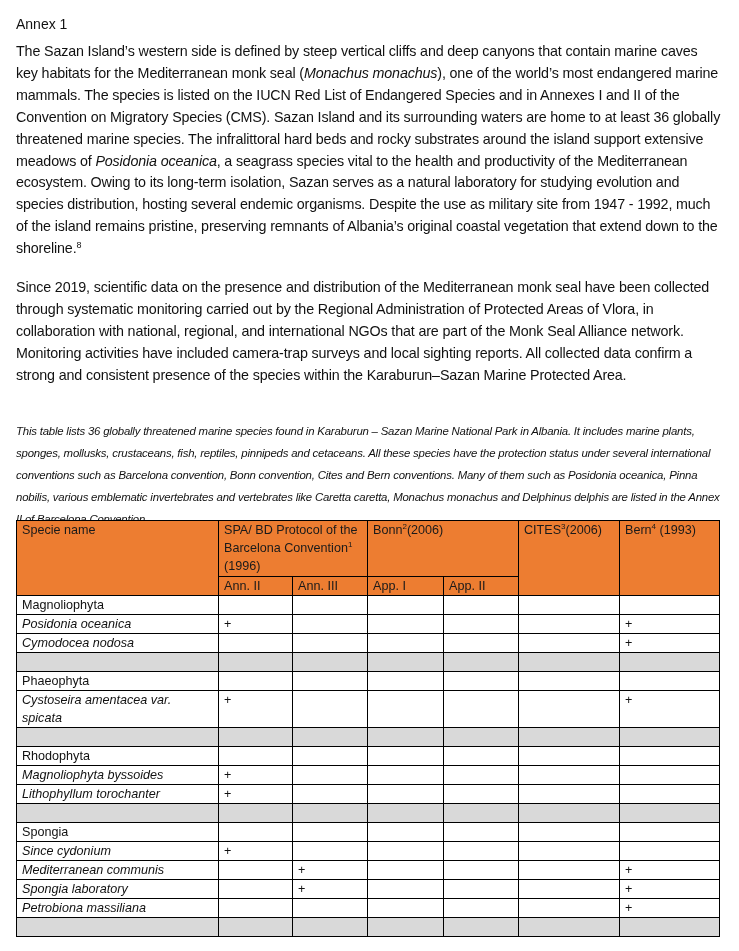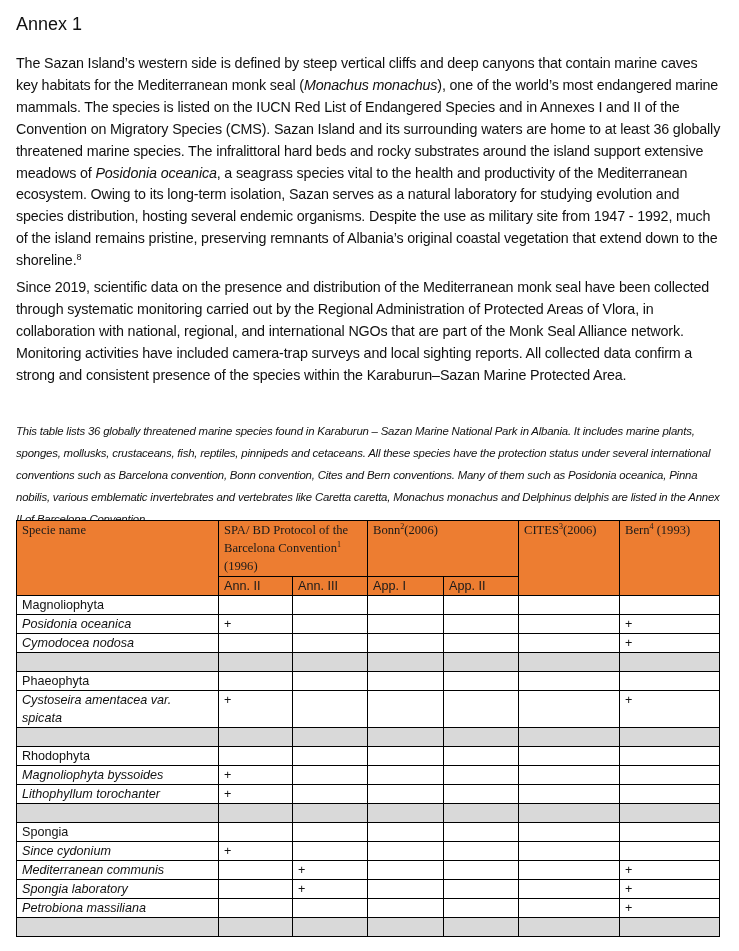--- a/index.html
+++ b/index.html
@@ -1,41 +1,41 @@
 <!DOCTYPE html>
 <html><head>
 <meta charset="utf-8">
 <style>
   html, body { margin: 0; padding: 0; background: #ffffff; }
   body {
     width: 739px; height: 951px; overflow: hidden; position: relative;
     font-family: "Liberation Sans", sans-serif; color: #111;
   }
   .page { position: absolute; left: 16px; top: 0; width: 703px; }
-  .annex-title { position: absolute; top: 15px; left: 0; font-size: 18px; line-height: 18px; }
+  .annex-title { position: absolute; top: 15px; left: 0; font-size: 14px; line-height: 18px; }
   .para { position: absolute; left: 0; width: 705px; font-size: 14.3px; line-height: 21.9px; letter-spacing: -0.15px; }
-  .para1 { top: 53px; }
+  .para1 { top: 41px; }
   .para2 { top: 277px; }
   .para i { font-style: italic; }
   .para sup { font-size: 9px; line-height: 0; vertical-align: 5px; }
   .caption {
     position: absolute; top: 420px; left: 0; width: 705px;
     font-size: 11.4px; line-height: 22px; font-style: italic; letter-spacing: -0.2px;
   }
   table.species {
     position: absolute; top: 520px; left: 0;
     border-collapse: collapse; table-layout: fixed; width: 703px;
     font-size: 12.6px;
   }
   table.species td, table.species th {
     border: 1.3px solid #000; padding: 0 5px; vertical-align: top;
     font-weight: normal; text-align: left; overflow: hidden;
   }
   table.species thead th { background: #ed7d31; color: #1a1a1a; }
-  .h-row1 th { height: 55px; padding-top: 2px; line-height: 18px; font-family: Liberation Serif, serif; }
+  .h-row1 th { height: 55px; padding-top: 2px; line-height: 18px; }
   .h-row2 th { height: 18px; line-height: 18px; }
   .center { text-align: center; }
   sup { font-size: 8px; vertical-align: 5px; line-height: 0; }
   tbody td { height: 18px; line-height: 18px; }
   tbody tr.tall td { height: 36px; }
   tbody tr.sep td { background: #d9d9d9; }
   td.name-italic { font-style: italic; }
   td.mark { text-align: center; }
 </style>
 </head>

